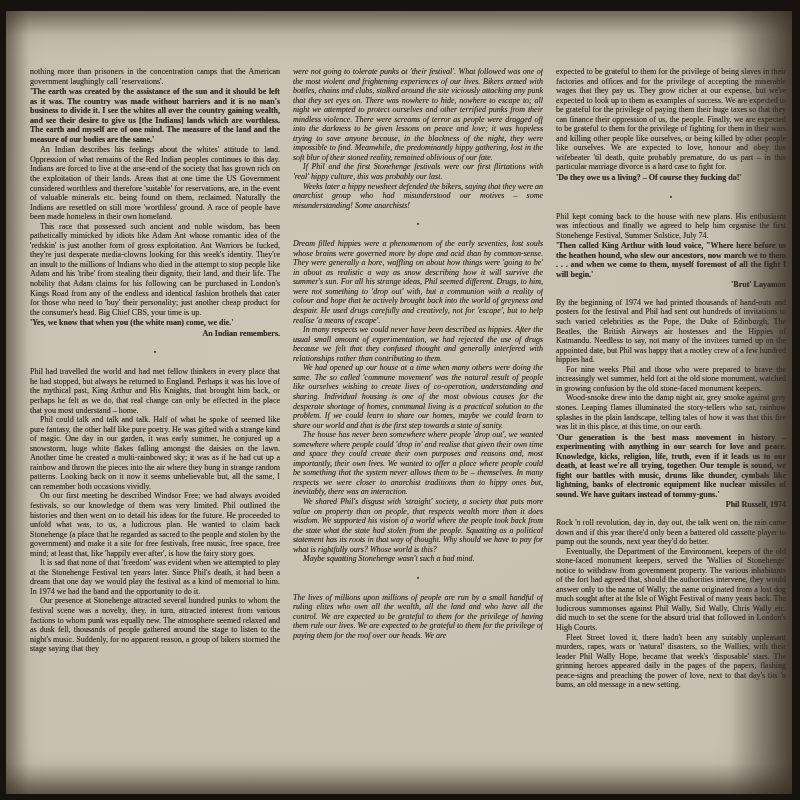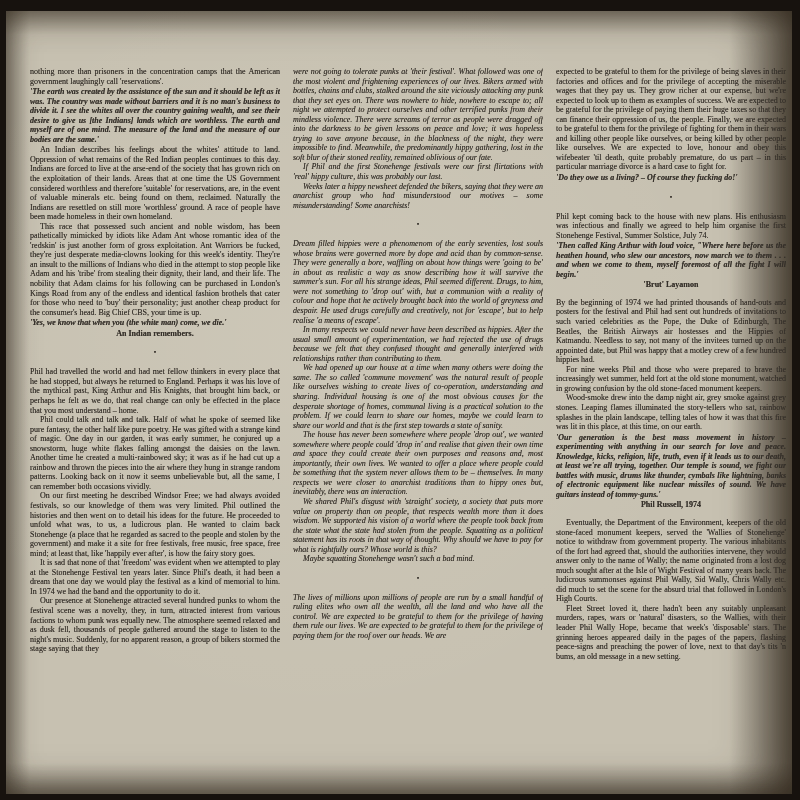--- a/index.html
+++ b/index.html
@@ -39,26 +39,25 @@
     line-height: 9.55px;
     text-align: justify;
     text-shadow: 0 0 0.5px rgba(53,48,42,0.65);
   }
   .col-1 { width: 250px; flex: none; }
   .col-2 { width: 250px; flex: none; font-style: italic; }
   .col-3 { flex: 1; }
   .block { margin: 0; }
   .p.indent { text-indent: 10px; }
   .quote {
-    font-style: italic;
     font-weight: bold;
     margin: 1px 0;
   }
   .attribution {
-    text-align: center;
+    text-align: right;
     font-weight: bold;
     margin: 1px 0 8px 0;
   }
   .dot {
     text-align: center;
     font-size: 7px;
     line-height: 8px;
     margin: 10px 0 11px 0;
     font-weight: bold;
   }
@@ -102,16 +101,17 @@
       <div class="block quote">'Do they owe us a living? – Of course they fucking do!'</div>
       <div class="block dot">•</div>
       <div class="block p">Phil kept coming back to the house with new plans. His enthusiasm was infectious and finally we agreed to help him organise the first Stonehenge Festival, Summer Solstice, July 74.</div>
       <div class="block quote">'Then called King Arthur with loud voice, "Where here before us the heathen hound, who slew our ancestors, now march we to them . . . and when we come to them, myself foremost of all the fight I will begin.'</div>
       <div class="block attribution">'Brut' Layamon</div>
       <div class="block p">By the beginning of 1974 we had printed thousands of hand-outs and posters for the festival and Phil had sent out hundreds of invitations to such varied celebrities as the Pope, the Duke of Edinburgh, The Beatles, the British Airways air hostesses and the Hippies of Katmandu. Needless to say, not many of the invitees turned up on the appointed date, but Phil was happy that a motley crew of a few hundred hippies had.</div>
       <div class="block p indent">For nine weeks Phil and those who were prepared to brave the increasingly wet summer, held fort at the old stone monument, watched in growing confusion by the old stone-faced monument keepers.</div>
       <div class="block p indent">Wood-smoke drew into the damp night air, grey smoke against grey stones. Leaping flames illuminated the story-tellers who sat, rainbow splashes in the plain landscape, telling tales of how it was that this fire was lit in this place, at this time, on our earth.</div>
       <div class="block quote">'Our generation is the best mass movement in history – experimenting with anything in our search for love and peace. Knowledge, kicks, religion, life, truth, even if it leads us to our death, at least we're all trying, together. Our temple is sound, we fight our battles with music, drums like thunder, cymbals like lightning, banks of electronic equipment like nuclear missiles of sound. We have guitars instead of tommy-guns.'</div>
       <div class="block attribution">Phil Russell, 1974</div>
+      <div class="block p">Rock 'n roll revolution, day in, day out, the talk went on, the rain came down and if this year there'd only been a battered old cassette player to pump out the sounds, next year they'd do better.</div>
       <div class="block p indent">Eventually, the Department of the Environment, keepers of the old stone-faced monument keepers, served the 'Wallies of Stonehenge' notice to withdraw from government property. The various inhabitants of the fort had agreed that, should the authorities intervene, they would answer only to the name of Wally; the name originated from a lost dog much sought after at the Isle of Wight Festival of many years back. The ludicrous summonses against Phil Wally, Sid Wally, Chris Wally etc. did much to set the scene for the absurd trial that followed in London's High Courts.</div>
       <div class="block p indent">Fleet Street loved it, there hadn't been any suitably unpleasant murders, rapes, wars or 'natural' disasters, so the Wallies, with their leader Phil Wally Hope, became that week's 'disposable' stars. The grinning heroes appeared daily in the pages of the papers, flashing peace-signs and preaching the power of love, next to that day's tits 'n bums, an old message in a new setting.</div>
     </div>
 </div>
 
 </body></html>

